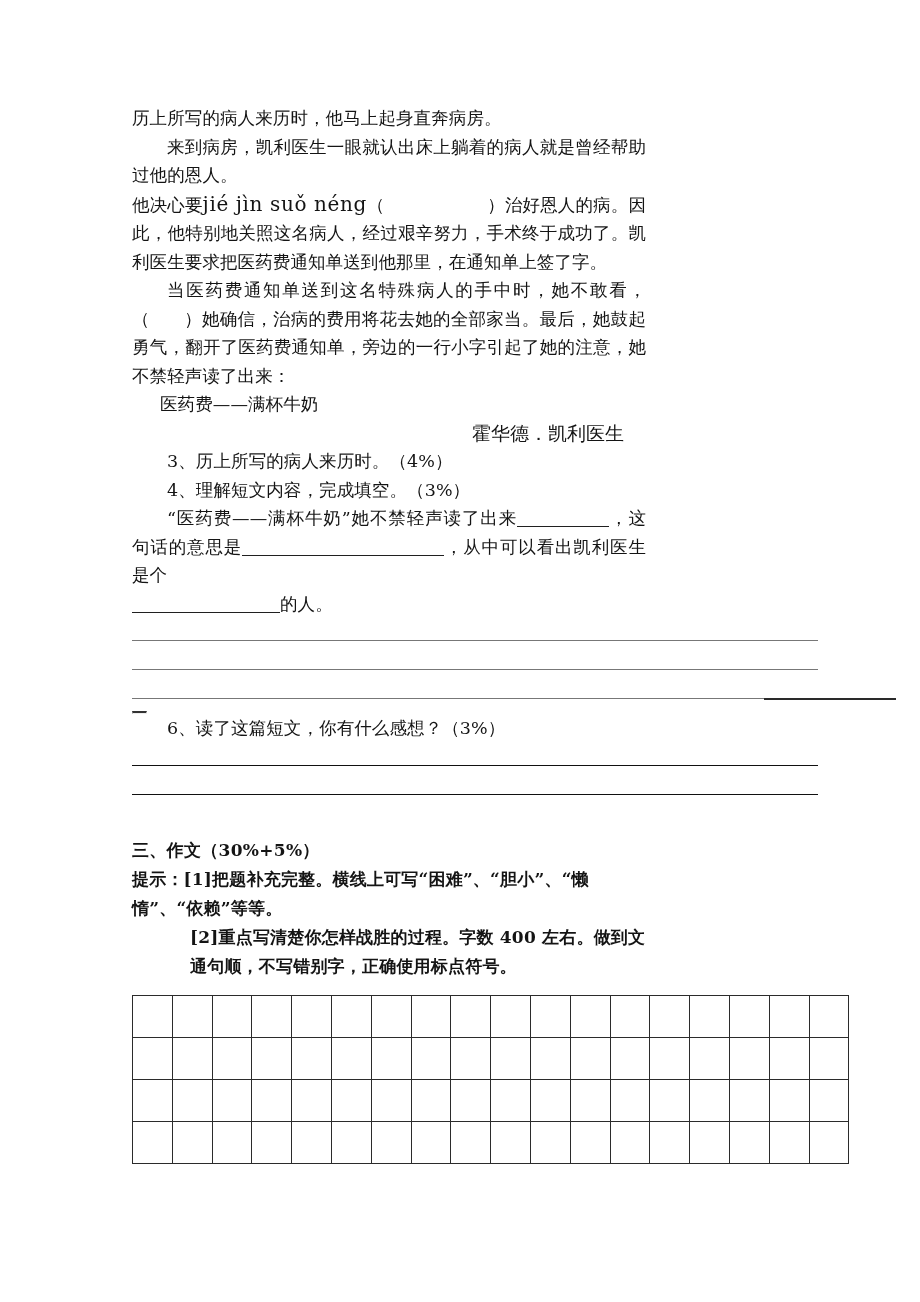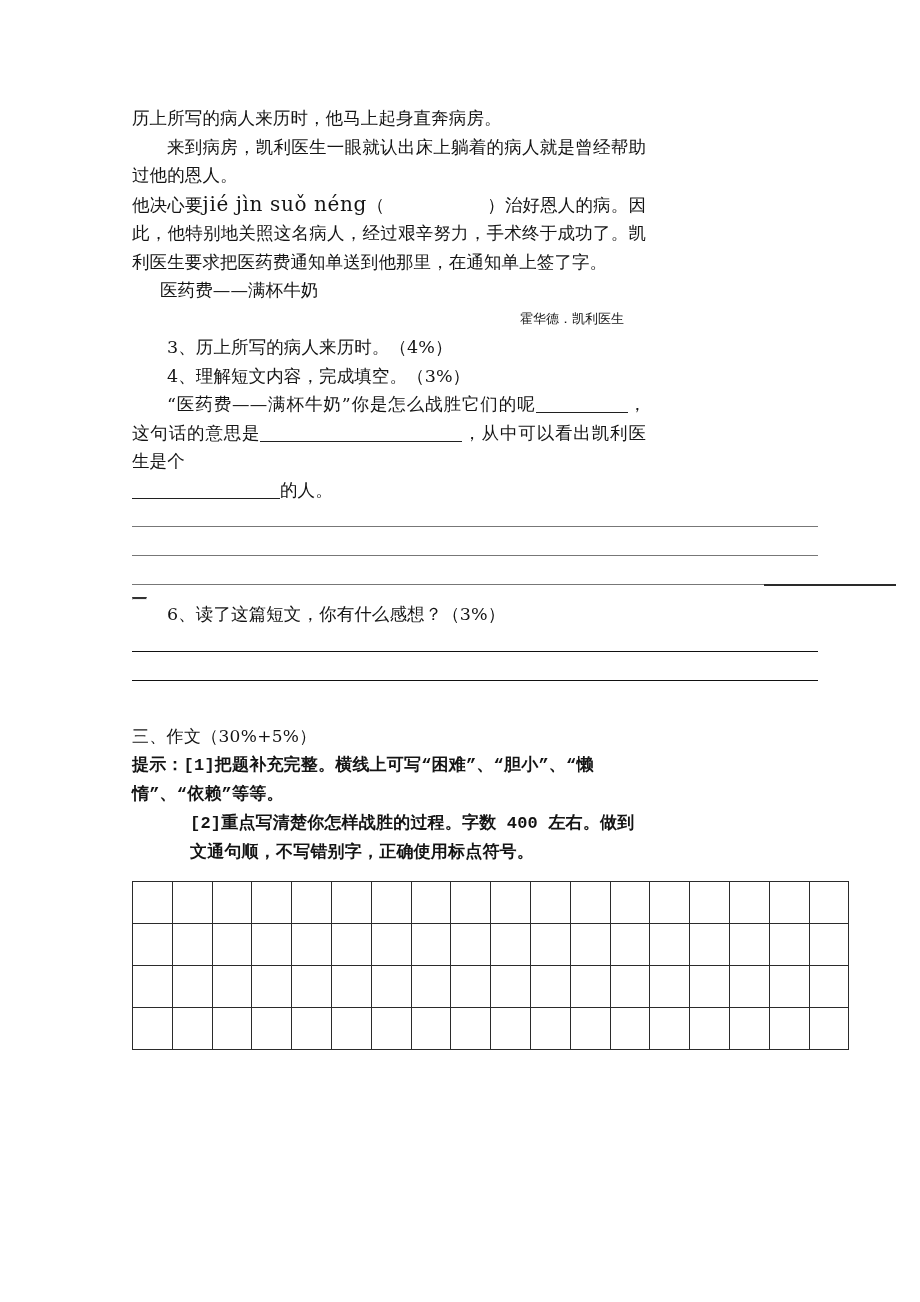--- a/index.html
+++ b/index.html
@@ -35,21 +35,21 @@
   .indent { text-indent: 2em; }
   .indent1 { text-indent: 1.6em; }
 
   .pinyin {
     font-family: "DejaVu Serif", "Liberation Serif", serif;
     font-size: 20px;
     letter-spacing: 0.6px;
   }
 
   .sig {
-    font-size: 13px;
+    font-size: 19px;
     line-height: 28.5px;
     text-align: right;
     padding-right: 22px;
     margin: 0;
   }
 
   
   .blk {
     display: inline-block;
     border-bottom: 1px solid #202020;
@@ -88,33 +88,32 @@
   .tiny-dash {
     width: 13px;
     border-top: 2px solid #333;
     margin: 6px 0 0 0;
     height: 0;
   }
 
   
   .sec-head {
     font-size: 17px;
-    font-weight: normal;
+    font-weight: bold;
     line-height: 30px;
     margin: 0;
     letter-spacing: 0.3px;
   }
   .bold { font-weight: bold; }
   .hint {
     font-size: 17px;
     font-weight: bold;
     line-height: 29px;
     margin: 0;
     letter-spacing: 0.2px;
-    font-family: Liberation Mono, monospace;
   }
   .hint-indent { padding-left: 58px; }
 
   .title-blank {
     display: inline-block;
     width: 148px;
     border-bottom: 1.5px solid #1a1a1a;
     height: 18px;
     vertical-align: -3px;
   }
@@ -139,35 +138,36 @@
 <div class="page">
 
   <div>
 
     <p class="para">历上所写的病人来历时，他马上起身直奔病房。</p>
 
     <p class="para indent">来到病房，凯利医生一眼就认出床上躺着的病人就是曾经帮助过他的恩人。</p>
 
     <p class="para"><span>他决心要</span><span class="pinyin">jié jìn suǒ néng</span><span>（&nbsp;&nbsp;&nbsp;&nbsp;&nbsp;&nbsp;&nbsp;&nbsp;&nbsp;&nbsp;&nbsp;&nbsp;&nbsp;&nbsp;&nbsp;&nbsp;&nbsp;&nbsp;）</span><span>治好恩人的病。因此，他特别地关照这名病人，经过艰辛努力，手术终于成功了。凯利医生要求把医药费通知单送到他那里，在通知单上签了字。</span></p>
 
+    <p class="para indent"><span>当医药费通知单送到这名特殊病人的手中时，她不敢看，（</span><span class="paren-gap">&nbsp;&nbsp;&nbsp;&nbsp;&nbsp;&nbsp;</span><span>）她确信，治病的费用将花去她的全部家当。最后，她鼓起勇气，翻开了医药费通知单，旁边的一行小字引起了她的注意，她不禁轻声读了出来：</span></p>
 
     <p class="para indent1">医药费——满杯牛奶</p>
 
     <p class="sig">霍华德．凯利医生</p>
   </div>
 
   <div>
 
 
 
     <p class="para indent"><span>3、</span><span>历上所写的病人来历时。</span><span>（4%）</span></p>
 
     <p class="para indent"><span>4、</span><span>理解短文内容，完成填空。</span><span>（3%）</span></p>
 
-    <p class="para indent"><span>“医药费——满杯牛奶”你是怎么战胜它们的呢</span><span class="blk b10"></span><span>，这句话的意思是</span><span class="blk b22"></span><span>，从中可以看出凯利医生是个</span></p>
+    <p class="para indent"><span>“医药费——满杯牛奶”她不禁轻声读了出来</span><span class="blk b10"></span><span>，这句话的意思是</span><span class="blk b22"></span><span>，从中可以看出凯利医生是个</span></p>
 
     <p class="para"><span class="blk b24"></span><span>的人。</span></p>
 
 
     <div>
       <div class="rule-row">
         <hr class="rule rule-thin rule-w-full">
       </div>
       <div class="rule-row">
         <hr class="rule rule-thin rule-w-full">

